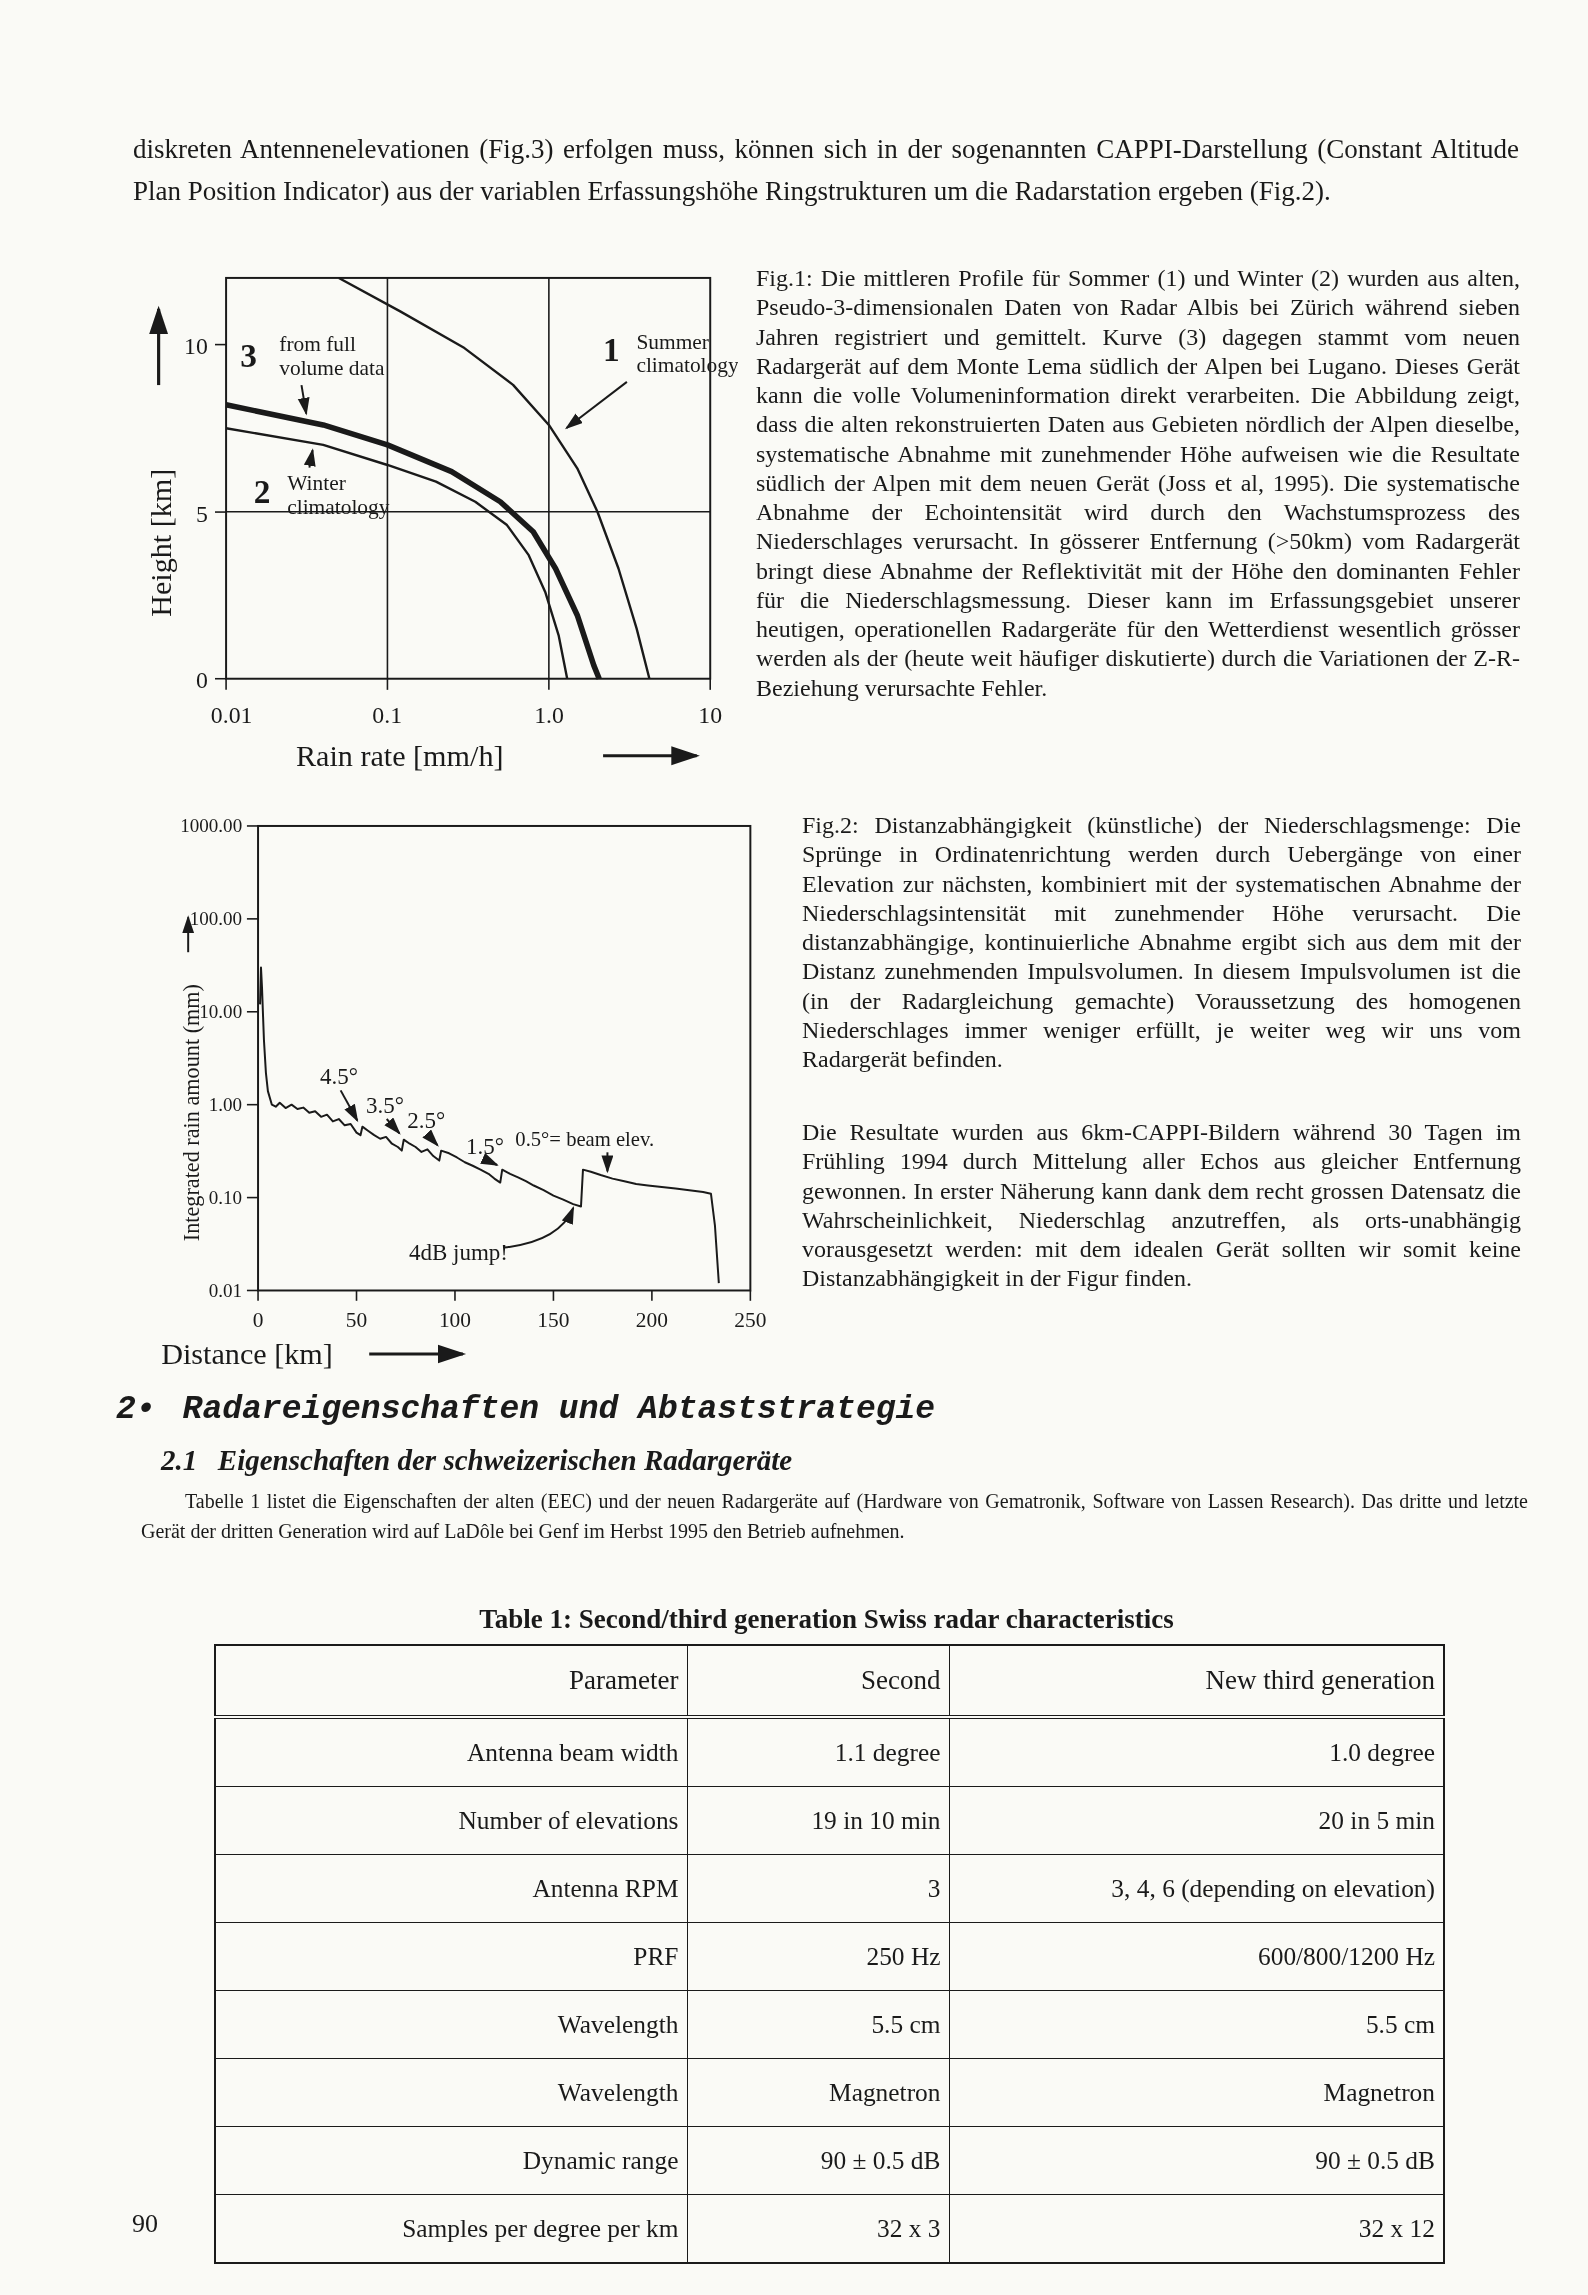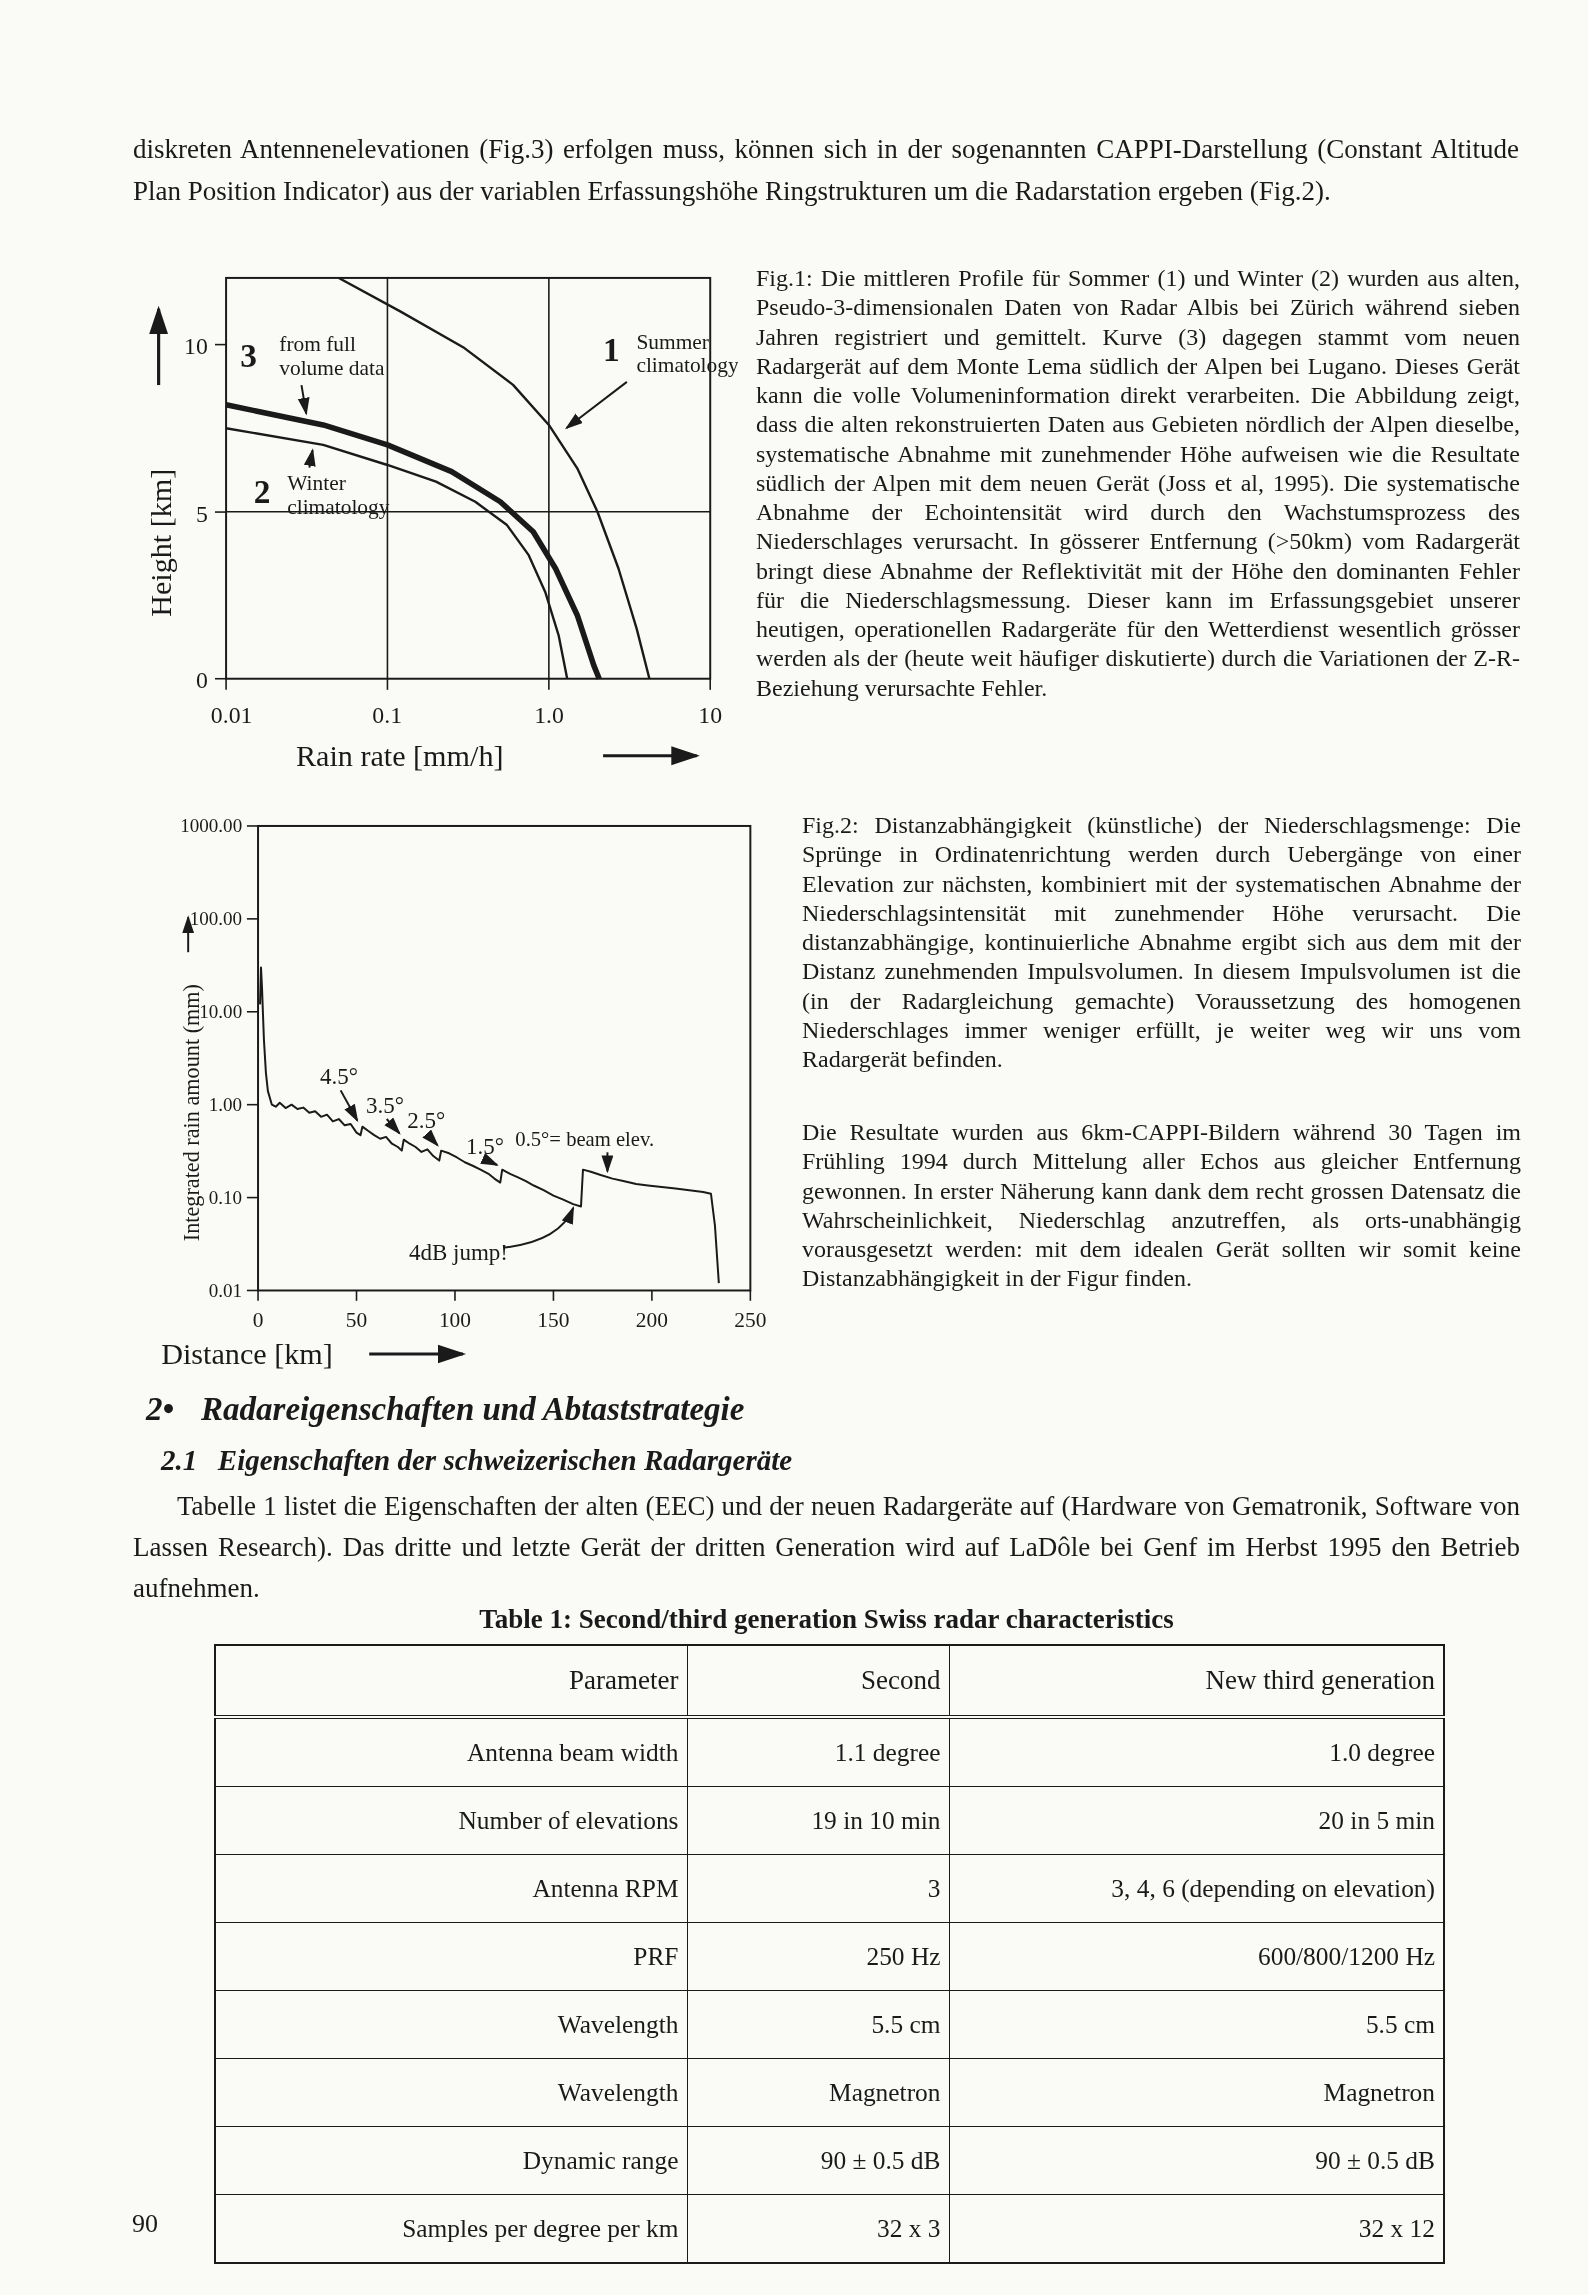--- a/index.html
+++ b/index.html
@@ -7,21 +7,21 @@
   body { position:relative; background:#fafaf6; color:#1a1a1a;
          font-family:"Liberation Serif","DejaVu Serif",serif; }
   .abs { position:absolute; }
   .para { text-align:justify; }
   .intro { font-size:27px; line-height:1.55; }
   .cap { font-size:24px; line-height:1.22; }
   .h2 { font-size:33px; font-weight:bold; font-style:italic; }
   .h2 .hnum { margin-right:27px; }
   .h21 { font-size:29px; font-weight:bold; font-style:italic; }
   .h21 .hnum { margin-right:20.6px;margin-left:28px; }
-  .bodytxt { font-size:27px; line-height:1.52; text-indent:44px; }
+  .bodytxt { font-size:20px; line-height:1.52; text-indent:44px;margin-left:8px; }
   .tbl-title { font-weight:bold; font-size:27px; }
   .tbl { border-collapse:collapse; border:2.4px solid #1a1a1a; table-layout:fixed; }
   .tbl th, .tbl td { border:1.6px solid #1a1a1a; text-align:right; padding:19px 8px;
                      font-weight:normal; font-size:25.4px; }
   .tbl th { font-size:27px; border-bottom:4.8px double #1a1a1a; }
   sup.sup { font-size:0.62em; }
   .pagenum { font-size:26px;text-align:right; }
   
   svg text { fill:#1a1a1a; font-family:"Liberation Serif","DejaVu Serif",serif; }
   .axbox { fill:none; stroke:#1a1a1a; stroke-width:2.5; }
@@ -151,21 +151,21 @@
   <line class="ann" x1="448" y1="446" x2="461" y2="452" marker-end="url(#ah2)"></line>
   <text class="annt2" x="484" y="428">0.5°= beam elev.</text>
   <line class="ann" x1="600" y1="436" x2="600" y2="460" marker-end="url(#ah2)"></line>
   <text class="annt" x="350" y="572">4dB jump!</text>
   <path class="ann" d="M470,556 Q540,548 557,506" marker-end="url(#ah2)"></path>
 </svg>
 
 <p class="abs cap para" style="left:802px; top:811px; width:719px;">Fig.2: Distanzabhängigkeit (künstliche) der Niederschlagsmenge: Die Sprünge in Ordinatenrichtung werden durch Uebergänge von einer Elevation zur nächsten, kombiniert mit der systematischen Abnahme der Niederschlagsintensität mit zunehmender Höhe verursacht. Die distanzabhängige, kontinuierliche Abnahme ergibt sich aus dem mit der Distanz zunehmenden Impulsvolumen. In diesem Impulsvolumen ist die (in der Radargleichung gemachte) Voraussetzung des homogenen Niederschlages immer weniger erfüllt, je weiter weg wir uns vom Radargerät befinden.</p>
 <p class="abs cap para" style="left:802px; top:1118px; width:719px;">Die Resultate wurden aus 6km-CAPPI-Bildern während 30 Tagen im Frühling 1994 durch Mittelung aller Echos aus gleicher Entfernung gewonnen. In erster Näherung kann dank dem recht grossen Datensatz die Wahrscheinlichkeit, Niederschlag anzutreffen, als orts-unabhängig vorausgesetzt werden: mit dem idealen Gerät sollten wir somit keine Distanzabhängigkeit in der Figur finden.</p>
 
-<h2 class="abs h2" style="left:146px; top:1391px;"><span class="hnum">2•</span><span>Radareigenschaften und Abtaststrategie</span></h2>
+<h2 class="abs h2" style="left:116px; top:1391px;font-family:Liberation Mono, monospace;"><span class="hnum">2•</span><span>Radareigenschaften und Abtaststrategie</span></h2>
 <h3 class="abs h21" style="left:133px; top:1444px;"><span class="hnum">2.1</span><span>Eigenschaften der schweizerischen Radargeräte</span></h3>
 <p class="abs bodytxt para" style="left:133px; top:1486px; width:1387px;">Tabelle 1 listet die Eigenschaften der alten (EEC) und der neuen Radargeräte auf (Hardware von Gematronik, Software von Lassen Research). Das dritte und letzte Gerät der dritten Generation wird auf LaDôle bei Genf im Herbst 1995 den Betrieb aufnehmen.</p>
 
 <div class="abs" style="left:133px; top:1604px; width:1387px; text-align:center;">
   <span class="tbl-title">Table 1: Second/third generation Swiss radar characteristics</span>
 </div>
 <table class="abs tbl" style="left:214px; top:1644px; width:1229px;">
   <colgroup>
       <col style="width:472px">
       <col style="width:262px">

